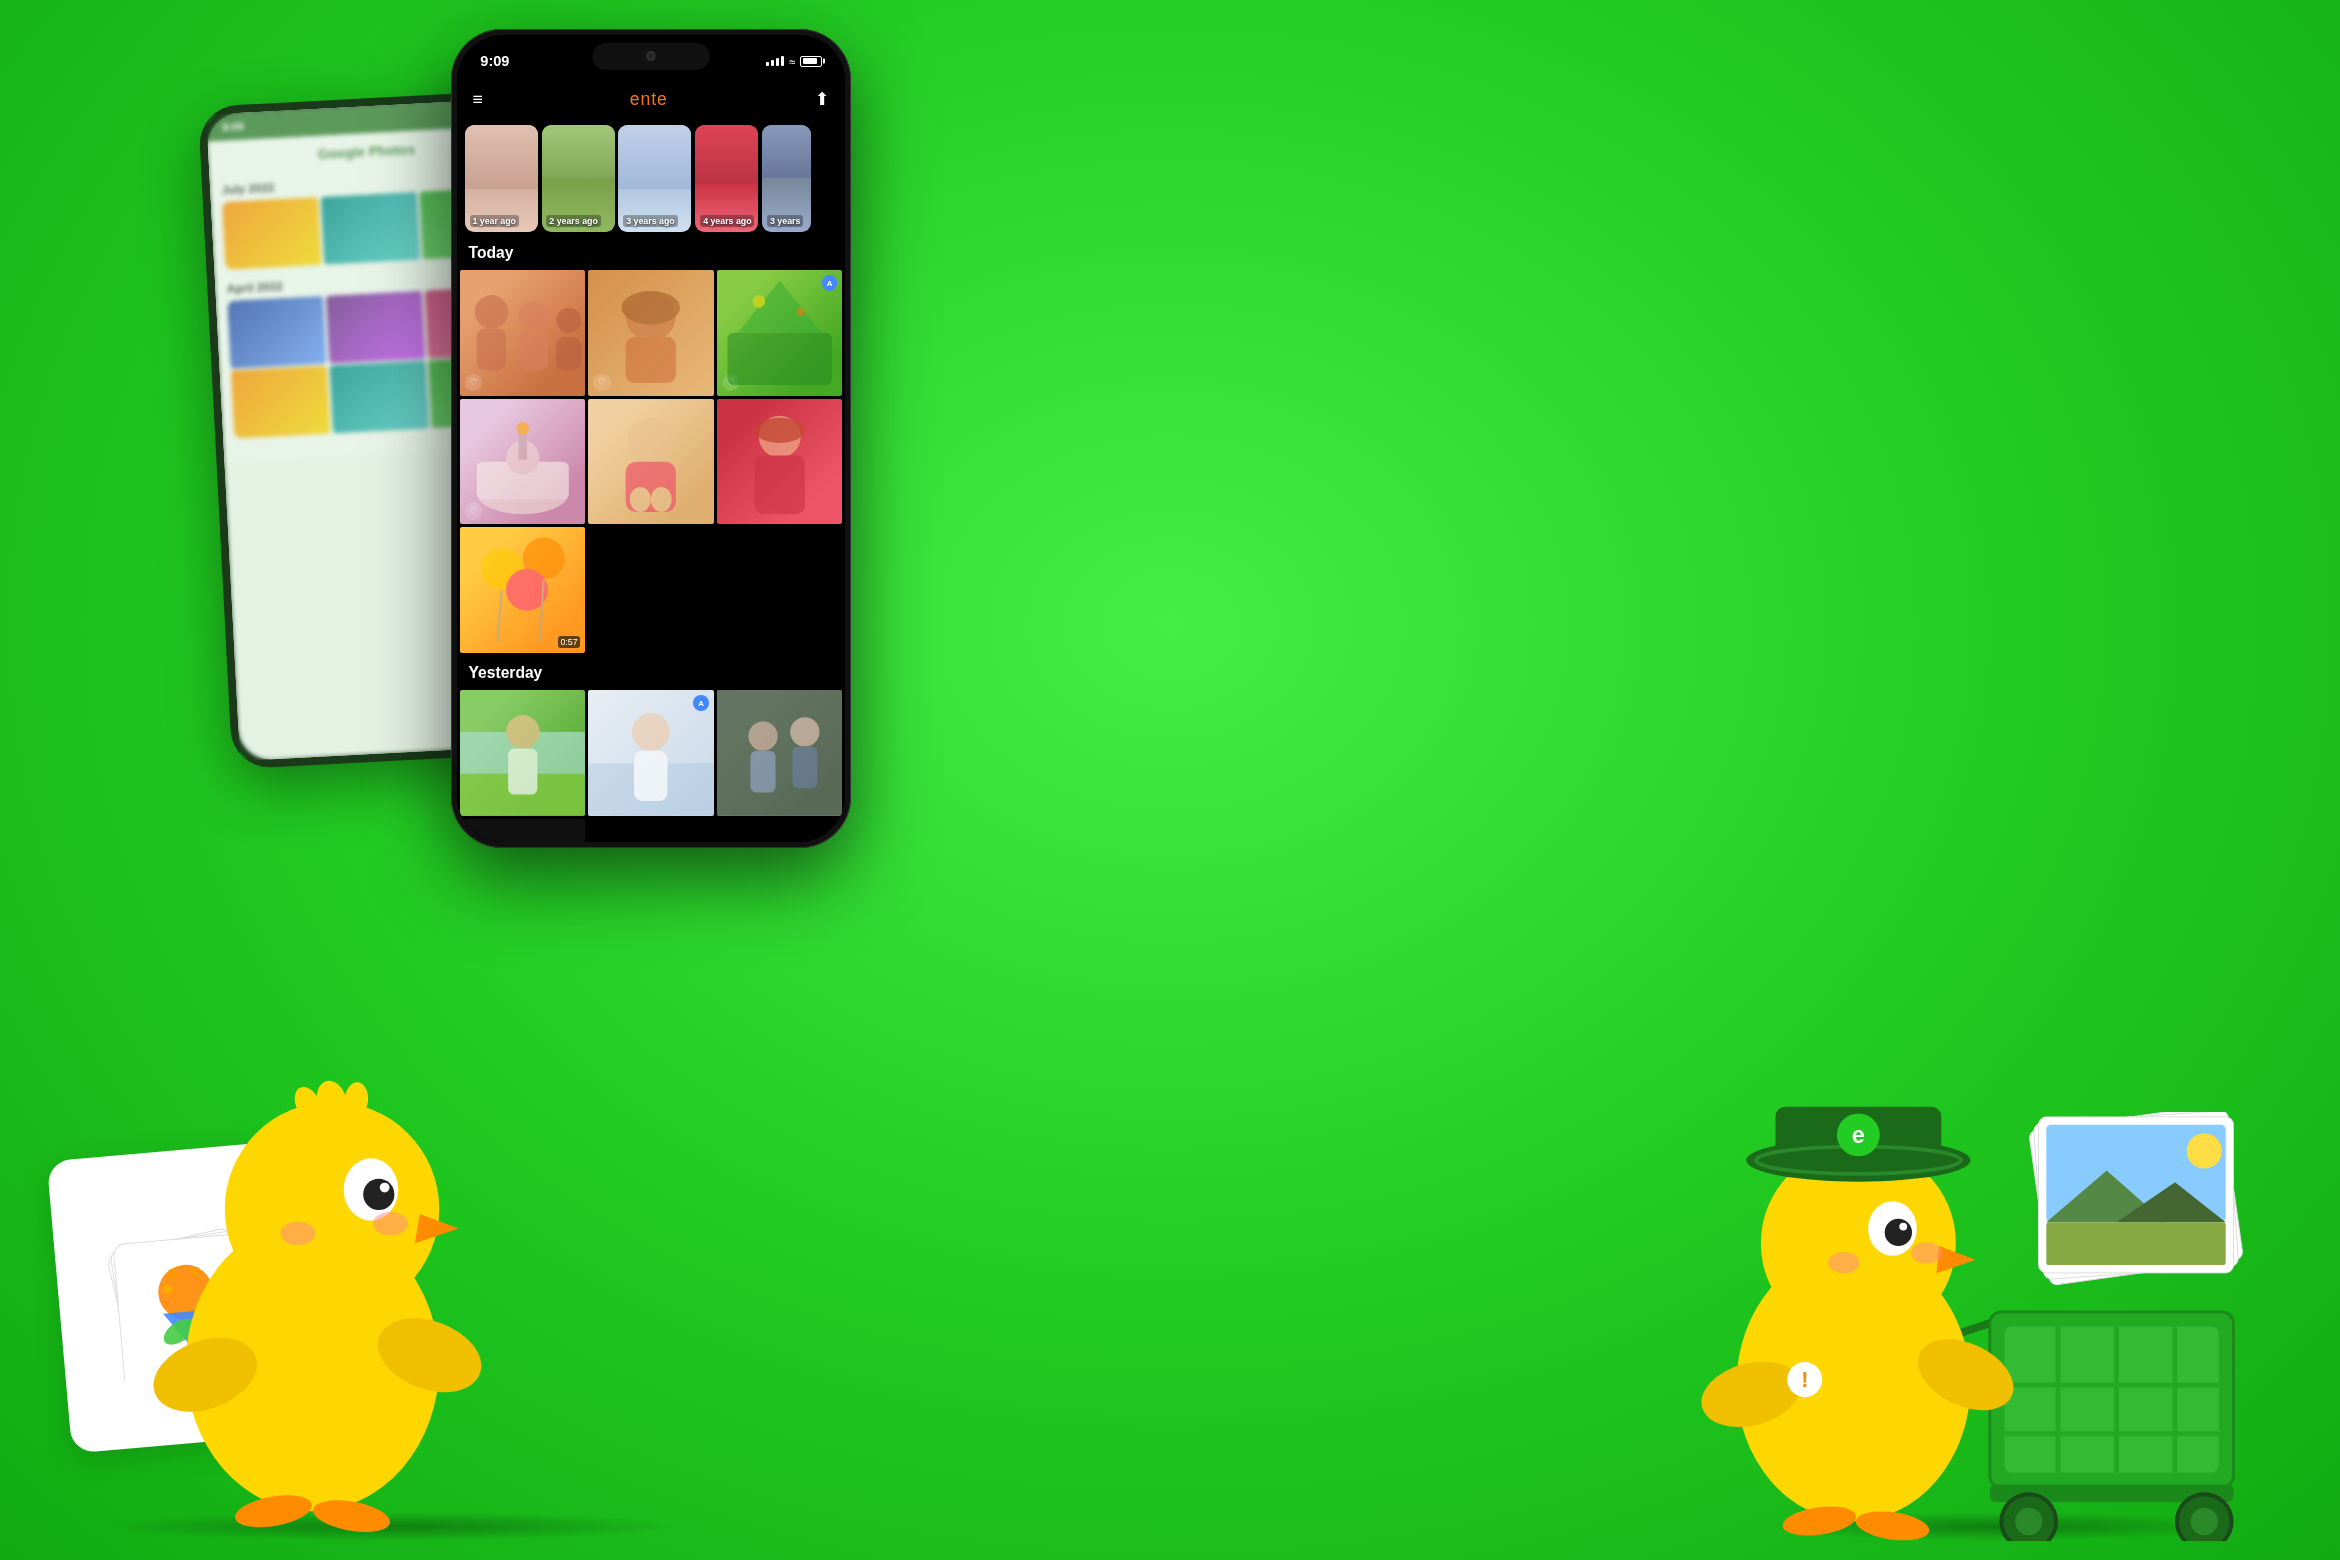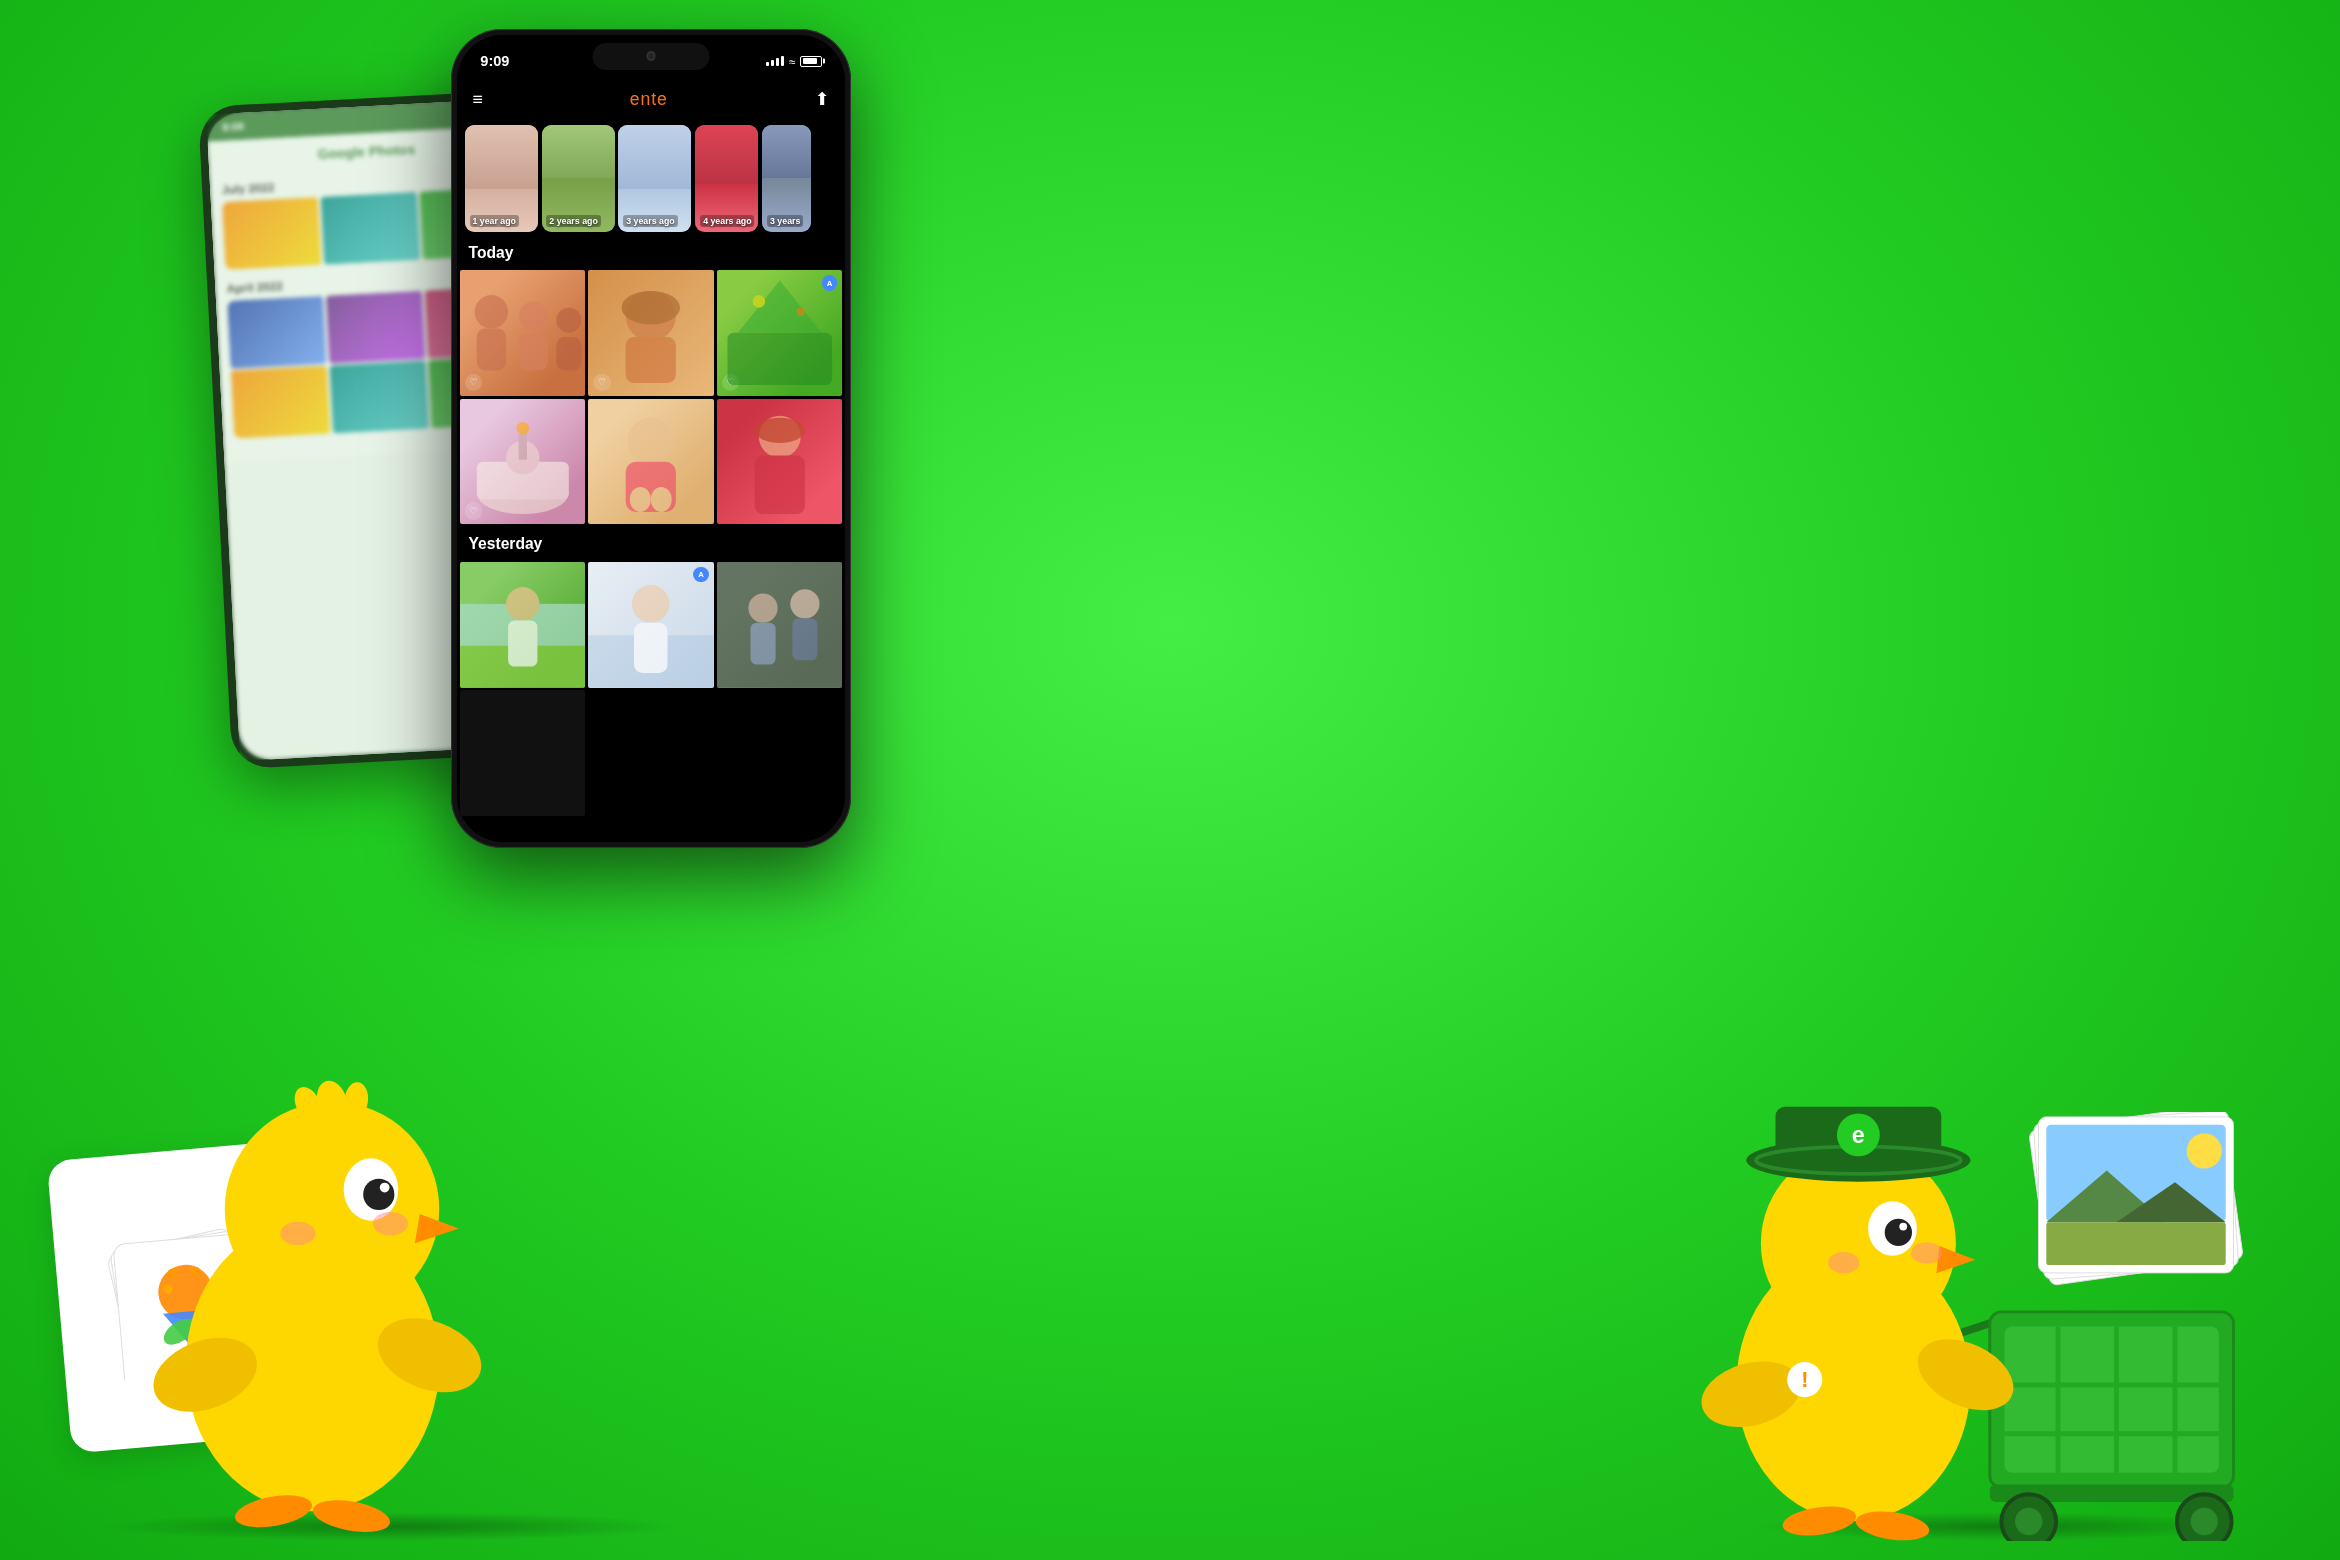--- a/index.html
+++ b/index.html
@@ -569,20 +569,30 @@
           <ellipse cx="35" cy="48" rx="5" ry="6" fill="#e8c090"></ellipse>
         </svg>
       </div>
       <div class="grid-photo p-girl-red">
         <svg viewBox="0 0 60 60" style="position:absolute;inset:0;width:100%;height:100%;opacity:0.6">
           <circle cx="30" cy="18" r="10" fill="#f0c090"></circle>
           <rect x="18" y="27" width="24" height="28" rx="4" fill="#cc3344"></rect>
           <ellipse cx="30" cy="15" rx="12" ry="6" fill="#b85020" opacity="0.8"></ellipse>
         </svg>
       </div>
+      <div class="grid-photo p-balloons">
+        <div class="video-duration">0:57</div>
+        <svg viewBox="0 0 60 60" style="position:absolute;inset:0;width:100%;height:100%;opacity:0.6">
+          <circle cx="20" cy="20" r="10" fill="#ffcc00"></circle>
+          <circle cx="40" cy="15" r="10" fill="#ff8800"></circle>
+          <circle cx="32" cy="30" r="10" fill="#ff4488"></circle>
+          <line x1="20" y1="30" x2="18" y2="55" stroke="#aaa" stroke-width="1"></line>
+          <line x1="40" y1="25" x2="38" y2="55" stroke="#aaa" stroke-width="1"></line>
+        </svg>
+      </div>
     </div>
 
     <div class="section-label">Yesterday</div>
 
     <div class="photo-grid" style="grid-template-columns: repeat(3,1fr);">
       <div class="grid-photo p-woman-field">
         <svg viewBox="0 0 60 60" style="position:absolute;inset:0;width:100%;height:100%;opacity:0.7">
           <rect x="0" y="35" width="60" height="25" fill="#88cc44"></rect>
           <rect x="0" y="20" width="60" height="20" fill="#aaddcc"></rect>
           <circle cx="30" cy="20" r="8" fill="#f0c090"></circle>

